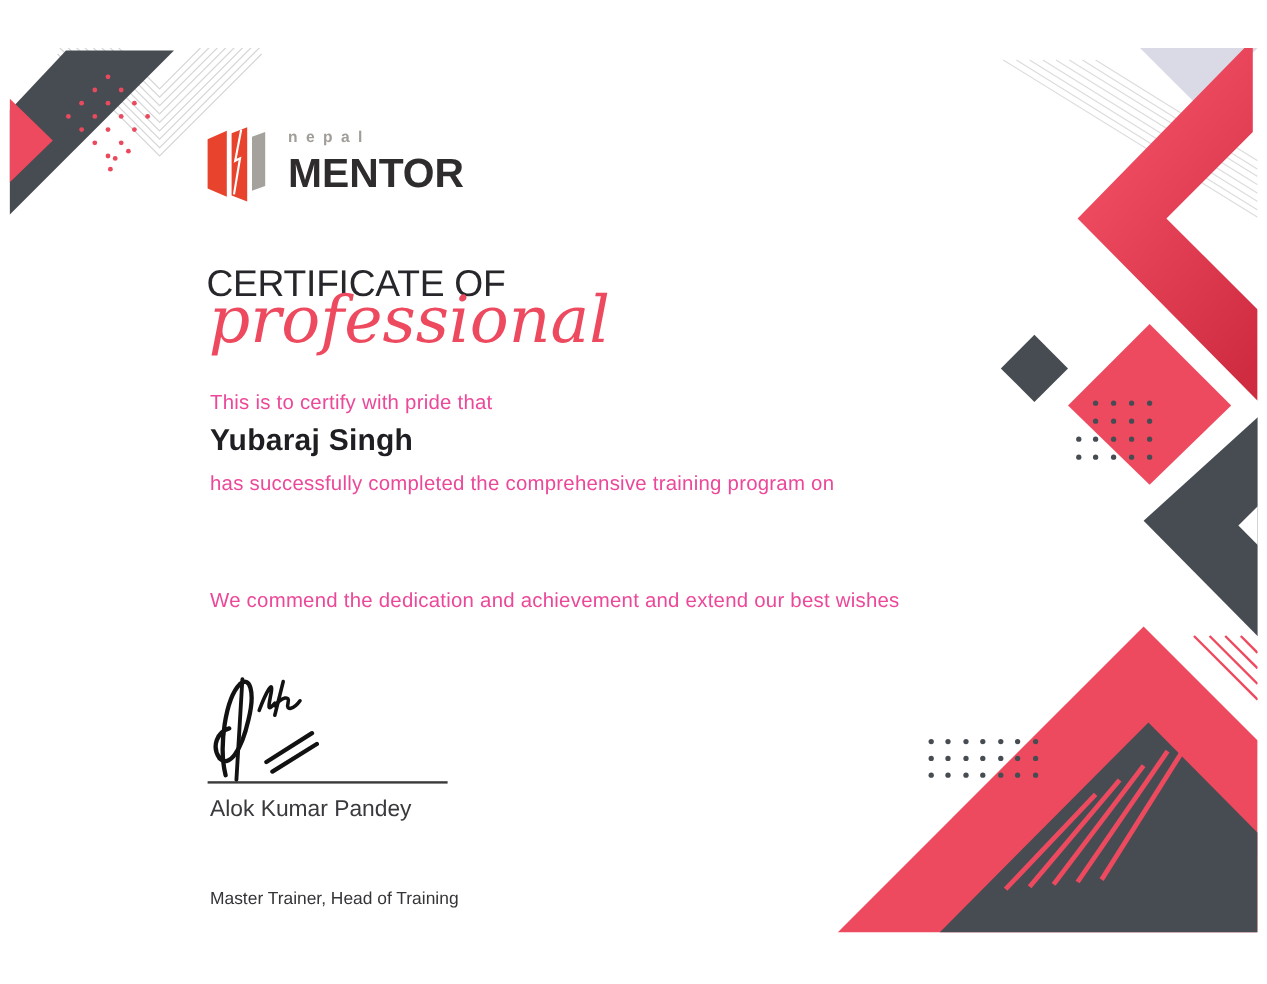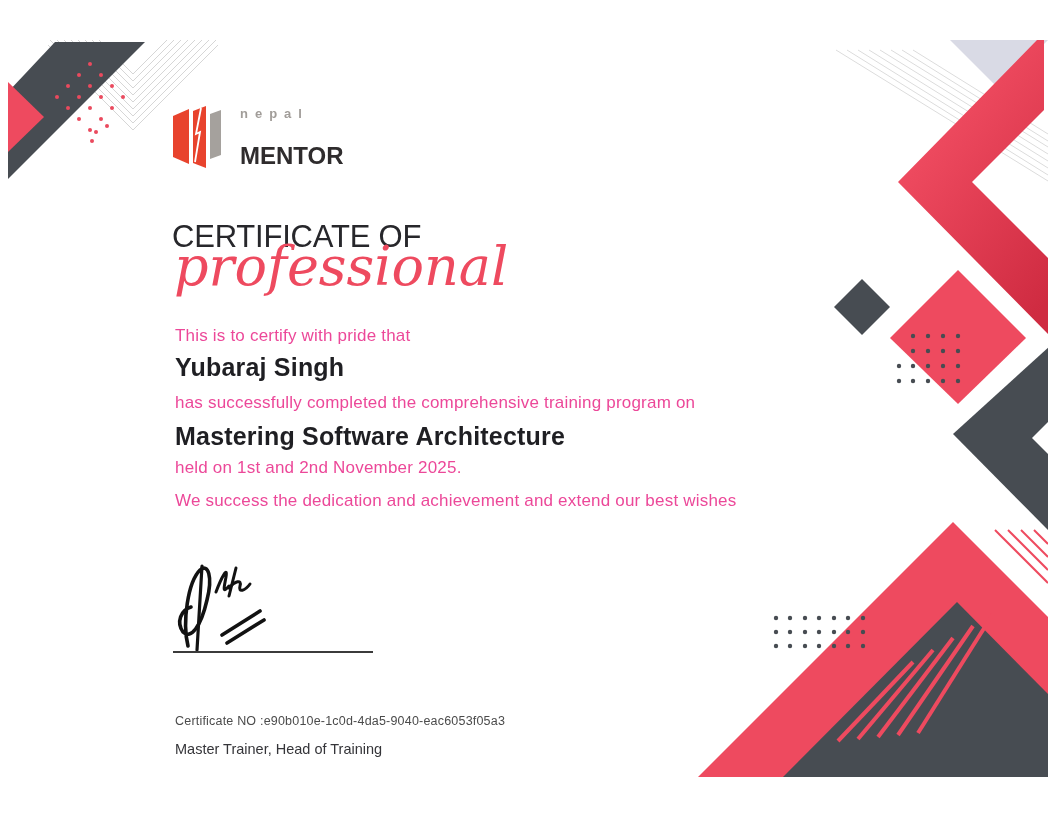--- a/index.html
+++ b/index.html
@@ -6,21 +6,21 @@
   body{width:1056px;height:820px;background:#ffffff;overflow:hidden;
        font-family:"Liberation Sans", sans-serif;}
   .canvas{position:relative;width:1056px;height:820px;background:#fff;}
   .decor{position:absolute;left:0;top:0;z-index:1;}
   .abs{position:absolute;z-index:5;white-space:nowrap;}
 
   
   .logo{position:absolute;left:171px;top:104px;z-index:6;display:flex;align-items:flex-start;}
   .logo-text{margin-left:17px;padding-top:3px;}
   .brand-top{font-size:13px;letter-spacing:7px;color:#a19d99;font-weight:700;line-height:13px;}
-  .brand-bottom{font-size:24px;font-weight:800;color:#2f2c2d;letter-spacing:0px;line-height:32px;margin-top:20px;}
+  .brand-bottom{font-size:34px;font-weight:800;color:#2f2c2d;letter-spacing:0px;line-height:32px;margin-top:9px;}
 
   
   .title{left:172px;top:219px;font-size:31px;font-weight:400;color:#27272b;letter-spacing:-0.2px;z-index:5;}
   .subtitle{left:174px;top:237px;font-size:54px;font-style:italic;
             font-family:"DejaVu Serif", serif;color:#ee4a5f;z-index:6;line-height:60px;}
 
   
   .t{left:175px;font-size:17px;color:#ec4899;letter-spacing:0.2px;z-index:5;}
   .b{left:175px;font-size:25px;font-weight:700;color:#1f1f23;letter-spacing:0.2px;z-index:5;}
 
@@ -188,32 +188,30 @@
       <div class="brand-bottom">MENTOR</div>
     </div>
   </div>
 
   <div class="abs title">CERTIFICATE OF</div>
   <div class="abs subtitle">professional</div>
 
   <div class="abs t" style="top:326px">This is to certify with pride that</div>
   <div class="abs b" style="top:353px">Yubaraj Singh</div>
   <div class="abs t" style="top:393px">has successfully completed the comprehensive training program on</div>
-  <div class="abs b" style="top:422px">Mastering Software Architecture</div>
-  <div class="abs t" style="top:458px">held on 1st and 2nd November 2025.</div>
-  <div class="abs t" style="top:491px">We success the dedication and achievement and extend our best wishes</div>
+  <div class="abs t" style="top:491px">We commend the dedication and achievement and extend our best wishes</div>
 
   <svg class="sig-svg" width="120" height="105" viewBox="0 0 120 105" aria-hidden="true">
     <g stroke="#121212" fill="none" stroke-linecap="round">
       <path d="M28,96 C22,72 28,32 40,20 C48,13 53,26 47,50 C41,76 31,90 23,82 C16,72 21,60 31,57" stroke-width="3.6"></path>
       <path d="M42,16 L37,100" stroke-width="3.2"></path>
       <path d="M56,42 C62,26 68,16 66,27 C64,38 62,44 69,36" stroke-width="3"></path>
       <path d="M76,18 L69,46" stroke-width="3"></path>
       <path d="M69,38 C75,31 82,29 80,36 C78,43 85,41 90,34" stroke-width="3"></path>
       <path d="M62,85 L100,61" stroke-width="3.6"></path>
       <path d="M67,93 L104,70" stroke-width="3.6"></path>
     </g>
   </svg>
   <div class="sig-line"></div>
+  <div class="abs sig-name">Alok Kumar Pandey</div>
   <div class="abs sig-role">Master Trainer, Head of Training</div>
-  <div class="abs cert-no">Certificate NO :e90b010e-1c0d-4da5-9040-eac6053f05a3</div>
 
 </div>
 
 </body></html>

